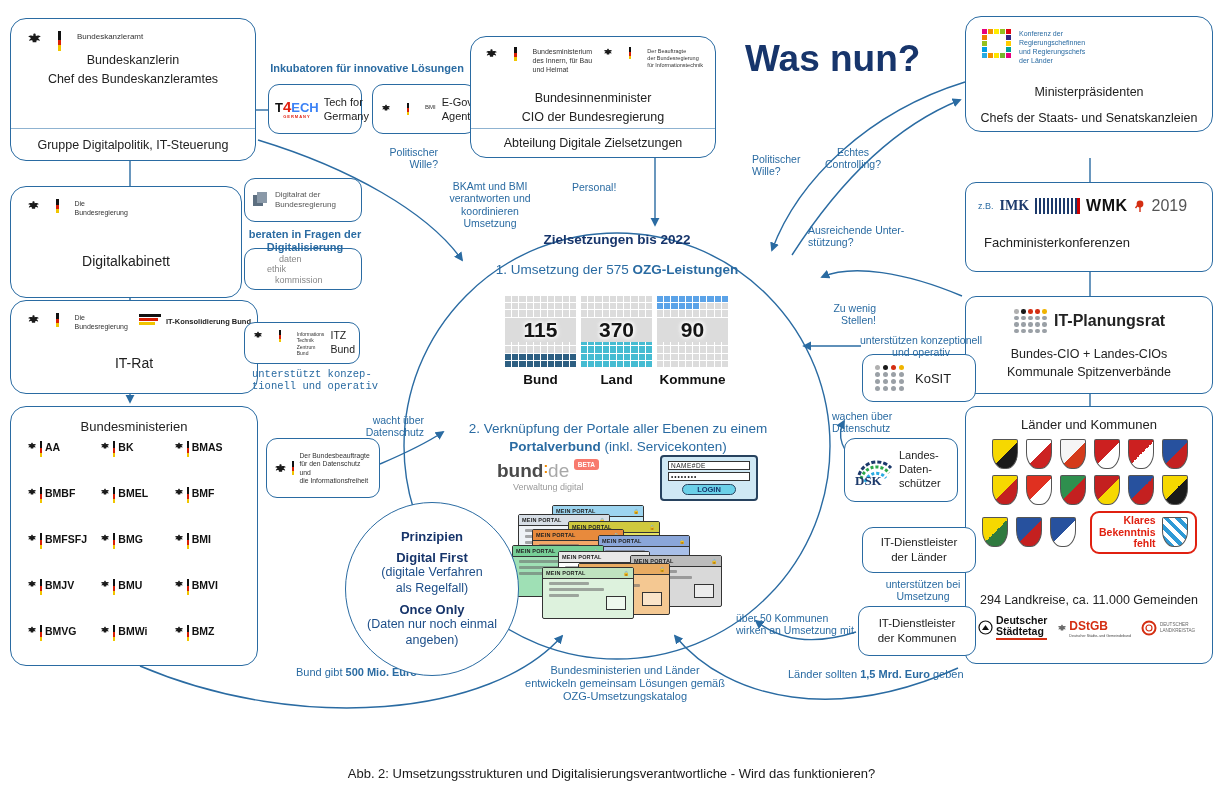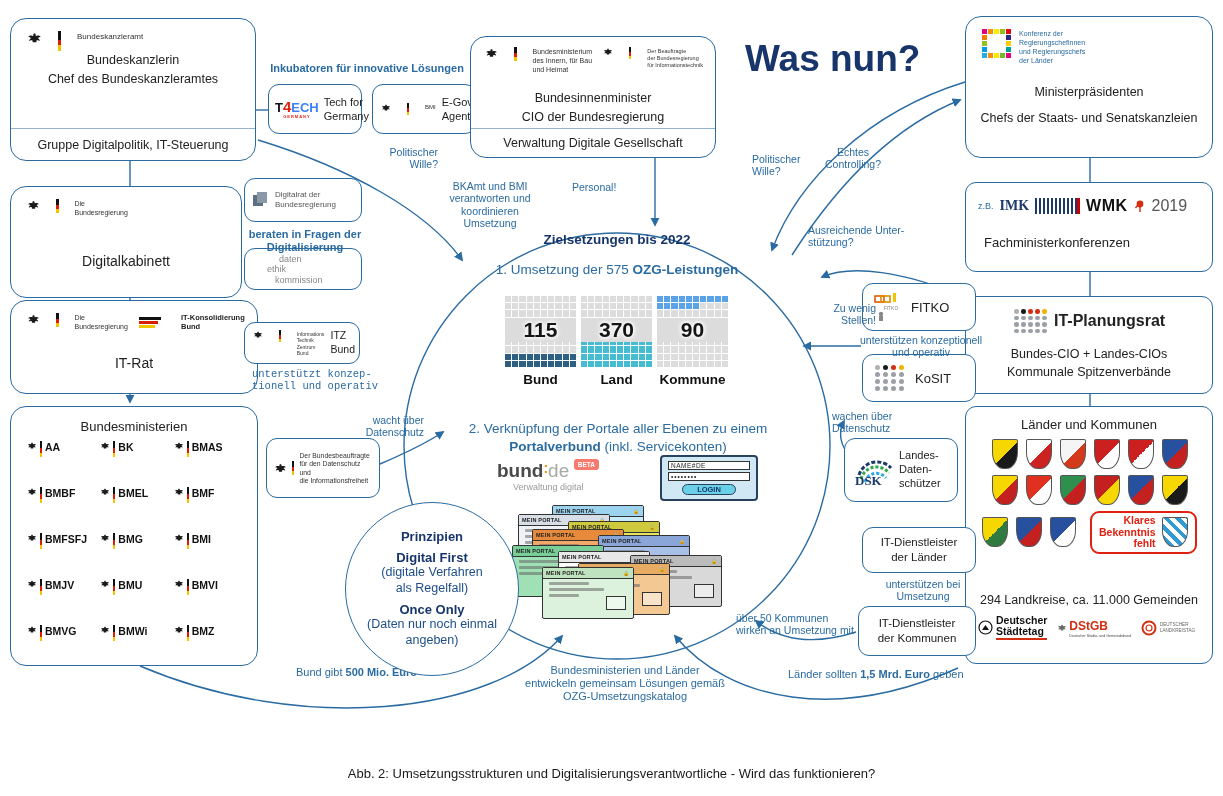--- a/index.html
+++ b/index.html
@@ -128,27 +128,27 @@
           </svg>
         </span>
       <span class="gstripe gs-xs"></span>
       <span class="logo-text" style="font-size:5.5px;"><span>Der Beauftragte</span><br><span>der Bundesregierung</span><br><span>für Informationstechnik</span></span>
     </div>
     <div class="center-lines" style="top:52px;">
       <div>Bundesinnenminister</div>
       <div>CIO der Bundesregierung</div>
     </div>
     <div class="box-footer" style="height:28px;">
-      <span>Verwaltung Digitale Gesellschaft</span>
+      <span>Abteilung Digitale Zielsetzungen</span>
     </div>
   </div>
 
   <div style="position:absolute;left:745px;top:38px;font-size:37px;font-weight:bold;color:#17356b;z-index:3;">Was nun?</div>
 
-  <div class="box" style="left:965px;top:16px;width:248px;height:142px;">
+  <div class="box" style="left:965px;top:16px;width:248px;height:116px;">
     <div style="position:absolute;left:16px;top:12px;display:flex;gap:8px;">
       <div style="position:relative;width:29px;height:29px;">
           <span class="k-square" style="left:0px;top:0px;background:#e6007e"></span>
           <span class="k-square" style="left:6px;top:0px;background:#f39200"></span>
           <span class="k-square" style="left:12px;top:0px;background:#ffed00"></span>
           <span class="k-square" style="left:18px;top:0px;background:#95c11f"></span>
           <span class="k-square" style="left:24px;top:0px;background:#e30613"></span>
           <span class="k-square" style="left:0px;top:6px;background:#f07d00"></span>
           <span class="k-square" style="left:24px;top:6px;background:#312783"></span>
           <span class="k-square" style="left:0px;top:12px;background:#95c11f"></span>
@@ -312,21 +312,21 @@
   <div class="box" style="left:10px;top:300px;width:248px;height:94px;">
     <div class="logo-row" style="position:absolute;left:16px;top:12px;">
       <span class="eagle-slot e-sm">
           <svg width="13" height="13" viewBox="0 0 24 24">
             <path fill="#1a1a1a" d="M12 4 C10.5 4 10 5 10 6.5 L10 8 C7 6.5 4 7 2 9.5 C4 9.5 5.5 10.3 6.5 11.5 C4.5 12.5 3.5 14 3.5 16 C5.5 14.5 7.5 14.5 9 15.5 L9 18 L15 18 L15 15.5 C16.5 14.5 18.5 14.5 20.5 16 C20.5 14 19.5 12.5 17.5 11.5 C18.5 10.3 20 9.5 22 9.5 C20 7 17 6.5 14 8 L14 6.5 C14 5 13.5 4 12 4 Z"></path>
           </svg>
         </span>
       <span class="gstripe gs-sm"></span>
       <span class="logo-text"><span>Die</span><br><span>Bundesregierung</span></span>
     </div>
-    <div style="position:absolute;left:128px;top:12px;display:flex;align-items:center;gap:20px;">
+    <div style="position:absolute;left:128px;top:12px;display:flex;align-items:flex-end;gap:5px;">
       <span style="display:inline-block;">
         <i style="display:block;width:22px;height:3px;background:#111;margin:1px 0;"></i>
         <i style="display:block;width:19px;height:3px;background:#d81e05;margin:1px 0;"></i>
         <i style="display:block;width:16px;height:3px;background:#f0c500;margin:1px 0;"></i>
       </span>
       <span style="font-size:7.5px;font-weight:bold;color:#222;">IT-Konsolidierung Bund</span>
     </div>
     <div class="center-lines" style="top:52px;font-size:14px;">
         <div>IT-Rat</div>
       </div>
@@ -930,31 +930,20 @@
     </div>
 
   <div style="position:absolute;left:345px;top:502px;width:174px;height:174px;border:1.5px solid #2a6ba2;border-radius:50%;background:#fff;z-index:4;box-sizing:border-box;text-align:center;">
     <div style="margin-top:26px;font-size:13px;font-weight:bold;color:#17356b;">Prinzipien</div>
     <div style="margin-top:6px;font-size:13px;font-weight:bold;color:#17356b;">Digital First</div>
     <div style="font-size:12.5px;color:#1d4e89;line-height:1.25;width:120px;margin:0 auto;">(digitale Verfahren als Regelfall)</div>
     <div style="margin-top:6px;font-size:13px;font-weight:bold;color:#17356b;">Once Only</div>
     <div style="font-size:12.5px;color:#1d4e89;line-height:1.25;width:130px;margin:0 auto;">(Daten nur noch einmal angeben)</div>
   </div>
 
-  <div class="box sm" style="left:862px;top:283px;width:114px;height:48px;display:flex;align-items:center;gap:8px;padding:4px 10px;">
-    <svg width="30" height="30">
-      <rect x="2" y="4" width="9" height="6" fill="none" stroke="#e05a00" stroke-width="1.6"></rect>
-      <rect x="8" y="4" width="9" height="6" fill="none" stroke="#e08a00" stroke-width="1.6"></rect>
-      <rect x="20" y="1" width="3" height="9" fill="#f0c500"></rect>
-      <text x="18" y="18" font-size="5" fill="#888" text-anchor="middle">FITKO</text>
-      <circle cx="8" cy="22" r="2.2" fill="#888"></circle>
-        <rect x="6" y="24" width="4" height="5" fill="#888"></rect>
-    </svg>
-    <span style="font-size:13px;color:#222;">FITKO</span>
-  </div>
 
   <div class="blue-label" style="left:858px;top:334px;width:126px;text-align:center;">unterstützen konzep­tionell und operativ</div>
 
   <div class="box sm" style="left:862px;top:354px;width:114px;height:48px;display:flex;align-items:center;gap:10px;padding:4px 12px;">
     <span class="dots-grid" style="grid-template-columns:repeat(4,6px);">
         <i style="width:5px;height:5px;background:#b0b0b0"></i>
         <i style="width:5px;height:5px;background:#1a1a1a"></i>
         <i style="width:5px;height:5px;background:#d42e12"></i>
         <i style="width:5px;height:5px;background:#f0b400"></i>
         <i style="width:5px;height:5px;background:#9aa0a6"></i>

